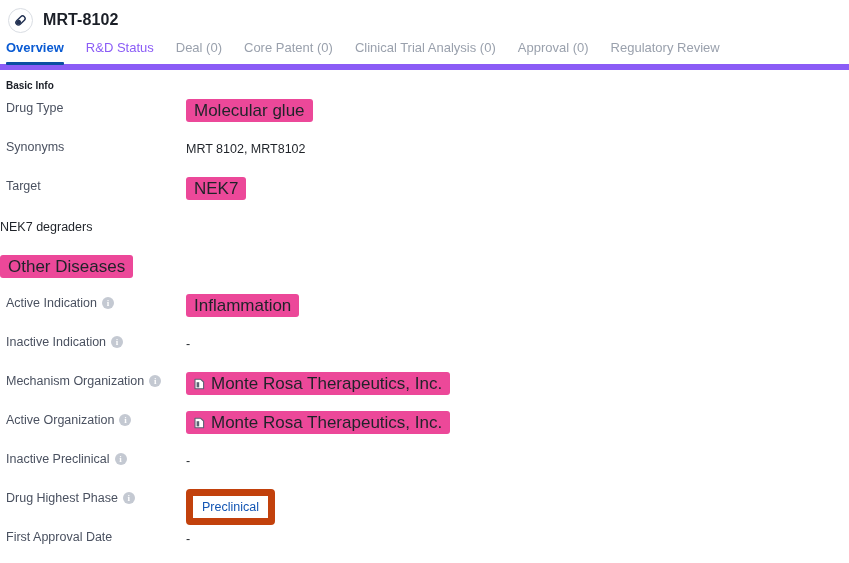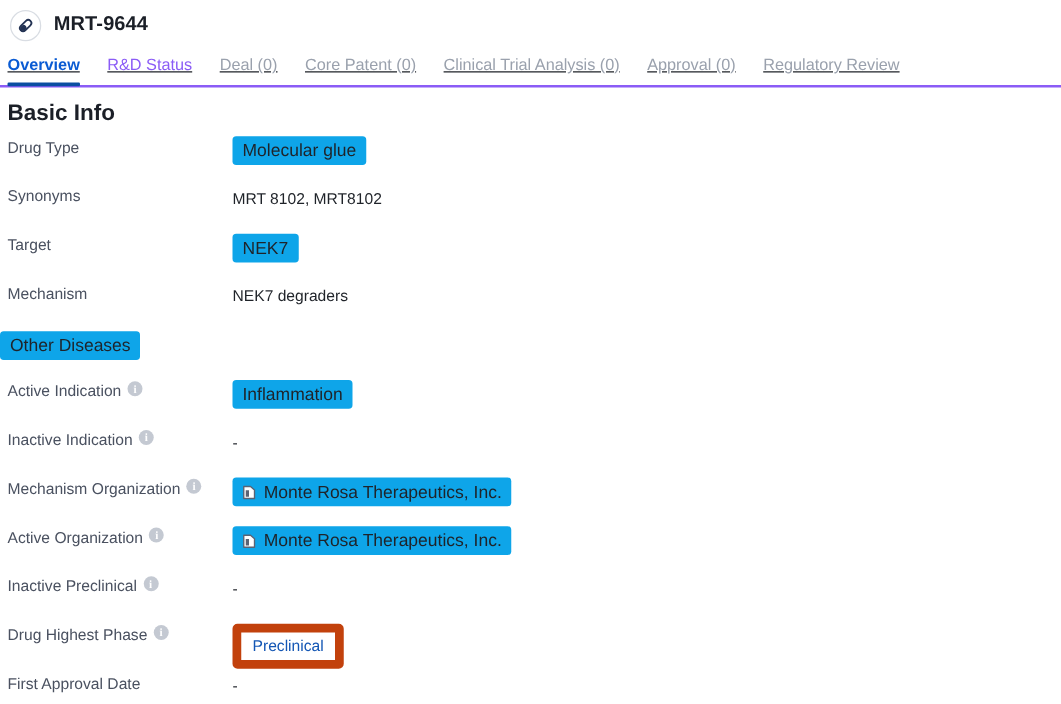--- a/index.html
+++ b/index.html
@@ -44,22 +44,21 @@
     letter-spacing: 0.1px;
   }
 
   
   .tabs-bar {
     position: relative;
     height: 30px;
     display: flex;
     align-items: flex-end;
     padding: 0 0 0 6px;
-    border-bottom: 2px solid #8b5cf6;
-    text-decoration: underline;
+    border-bottom: 6px solid #8b5cf6;
   }
   .tab {
     font-size: 13px;
     color: #9aa1ad;
     padding: 0 0 8px 0;
     margin-right: 22px;
     white-space: nowrap;
     cursor: pointer;
     position: relative;
     line-height: 16px;
@@ -75,41 +74,41 @@
     left: 0;
     right: 0;
     bottom: -1px;
     height: 3px;
     background: #0b4ea2;
     border-radius: 1px;
   }
 
   
   .section-title {
-    font-size: 18px;
+    font-size: 10px;
     font-weight: bold;
     color: #1b1f27;
     padding: 10px 0 6px 6px;
   }
   .info-table {
     width: 100%;
   }
   .info-row {
     display: flex;
     align-items: flex-start;
     min-height: 39px;
   }
   .info-label {
     width: 186px;
     flex: 0 0 186px;
     padding-left: 6px;
     font-size: 12.5px;
     color: #4a5160;
     display: flex;
-    align-items: flex-start;
+    align-items: center;
     line-height: 16px;
     padding-top: 3px;
   }
   .info-value {
     flex: 1 1 auto;
     display: flex;
     align-items: center;
     font-size: 12.5px;
     color: #1f2329;
     padding-top: 2px;
@@ -128,24 +127,24 @@
     font-weight: bold;
     font-style: normal;
     margin-left: 5px;
     line-height: 12px;
     flex: 0 0 auto;
     font-family: "Liberation Serif", serif;
   }
   .tag {
     display: inline-flex;
     align-items: center;
-    background: #0ea5e9;
+    background: #ec4899;
     border-radius: 3px;
     padding: 4px 8px;
-    font-size: 14px;
+    font-size: 17px;
     color: #1f2329;
     line-height: 15px;
     white-space: nowrap;
   }
   .tag .org-icon {
     margin-right: 6px;
     display: inline-flex;
     flex: 0 0 auto;
   }
   .plain-value { line-height: 17px; }
@@ -169,21 +168,21 @@
 
 <div class="page-header">
   <span class="drug-icon">
     <svg width="15" height="15" viewBox="0 0 16 16" aria-hidden="true">
       <g transform="rotate(-45 8 8)">
         <rect x="2.2" y="5.3" width="11.6" height="5.4" rx="2.7" ry="2.7" fill="none" stroke="#233253" stroke-width="1.5"></rect>
         <rect x="2.6" y="5.7" width="5.4" height="4.6" rx="2.3" ry="2.3" fill="#233253"></rect>
       </g>
     </svg>
   </span>
-  <span class="page-title">MRT-9644</span>
+  <span class="page-title">MRT-8102</span>
 </div>
 
 <div class="tabs-bar">
   <div class="tab active">Overview</div>
   <div class="tab dark">R&amp;D Status</div>
   <div class="tab">Deal (0)</div>
   <div class="tab">Core Patent (0)</div>
   <div class="tab">Clinical Trial Analysis (0)</div>
   <div class="tab">Approval (0)</div>
   <div class="tab">Regulatory Review</div>
@@ -214,23 +213,20 @@
   <div class="info-row">
     <div class="info-label">
       <span>Target</span>
     </div>
     <div class="info-value">
       <span class="tag">NEK7</span>
     </div>
   </div>
 
   <div class="info-row">
-    <div class="info-label">
-      <span>Mechanism</span>
-    </div>
     <div class="info-value">
       <span class="plain-value">NEK7 degraders</span>
     </div>
   </div>
 
   <div class="info-row">
     <div class="info-value">
       <span class="tag">Other Diseases</span>
     </div>
   </div>

